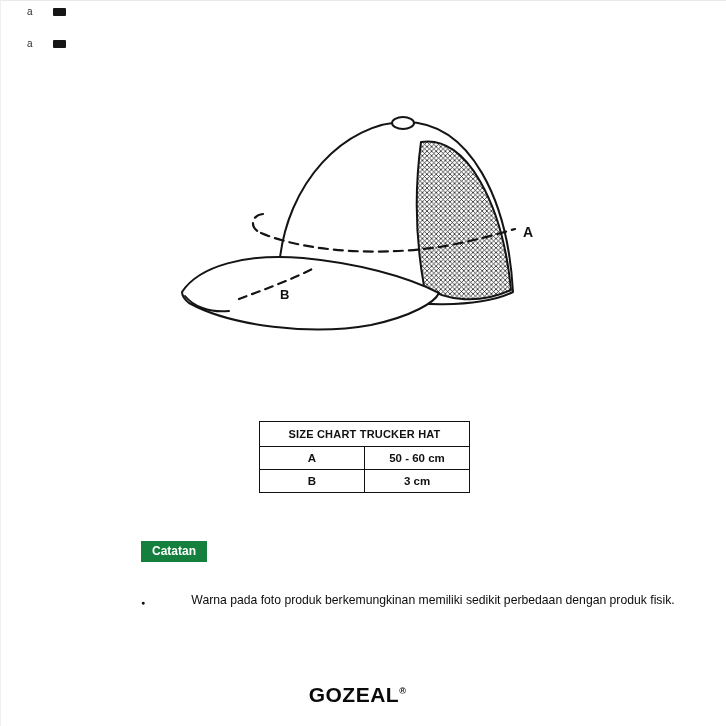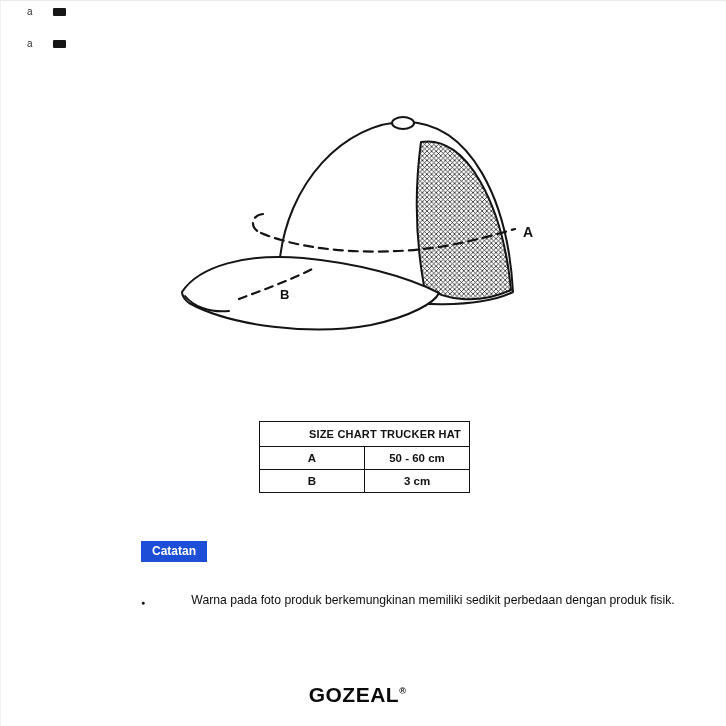--- a/index.html
+++ b/index.html
@@ -20,27 +20,27 @@
     position:absolute; left:258px; top:420px; width:211px;
     border-collapse:collapse; table-layout:fixed;
   }
   .size-table td {
     border:1.4px solid #111;
     font-size:11.5px;
     font-weight:bold;
     padding:5px 6px;
     background:#fff;
   }
-  .size-table .th { text-align:right; padding:6px 8px; font-size:11px; letter-spacing:0.2px;margin-top:22px; }
+  .size-table .th { text-align:center; padding:6px 8px; font-size:11px; letter-spacing:0.2px;margin-top:22px; }
   .size-table .col-label { width:72px; text-align:center; }
   .size-table .col-value { text-align:center; }
 
   .catatan {
     position:absolute; left:140px; top:540px;
-    background:#1d4ed8; color:#fff;
+    background:#15803d; color:#fff;
     font-size:12px; font-weight:bold;
     padding:3px 11px 4px;
     display:inline-block;
   }
   .notes {
     position:absolute; left:140px; top:592px; width:570px;
     list-style:none;
     text-align:center;
   }
   .notes li {

